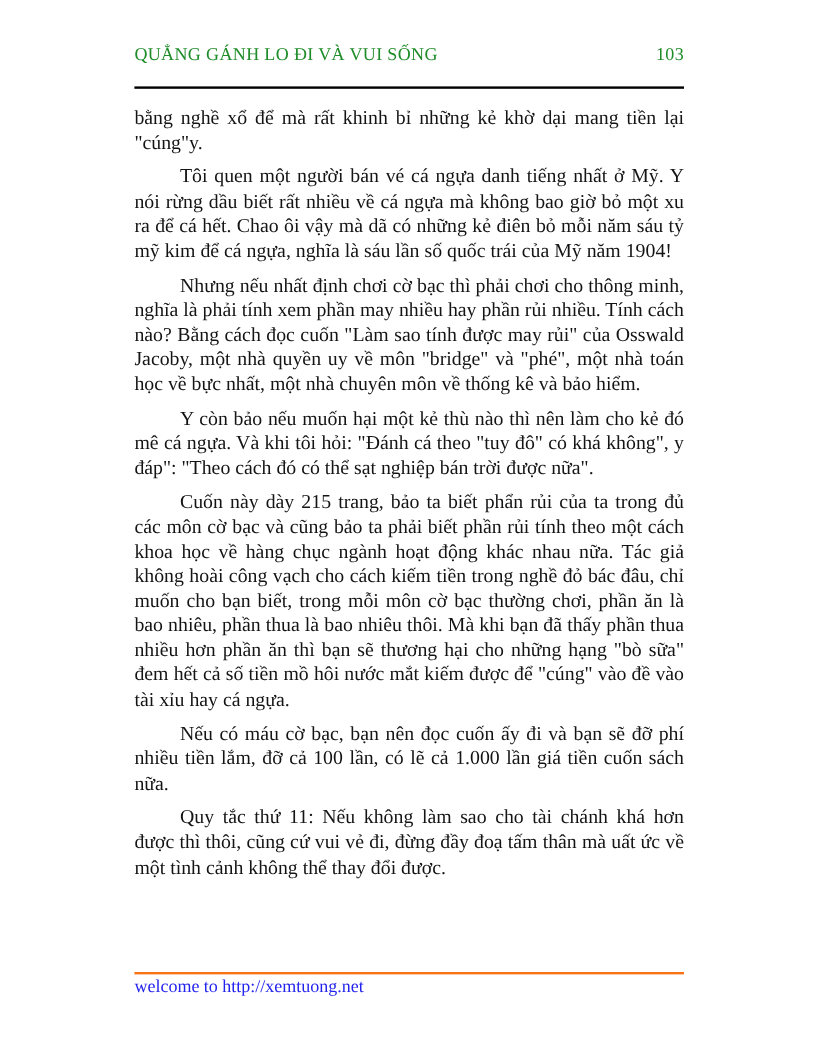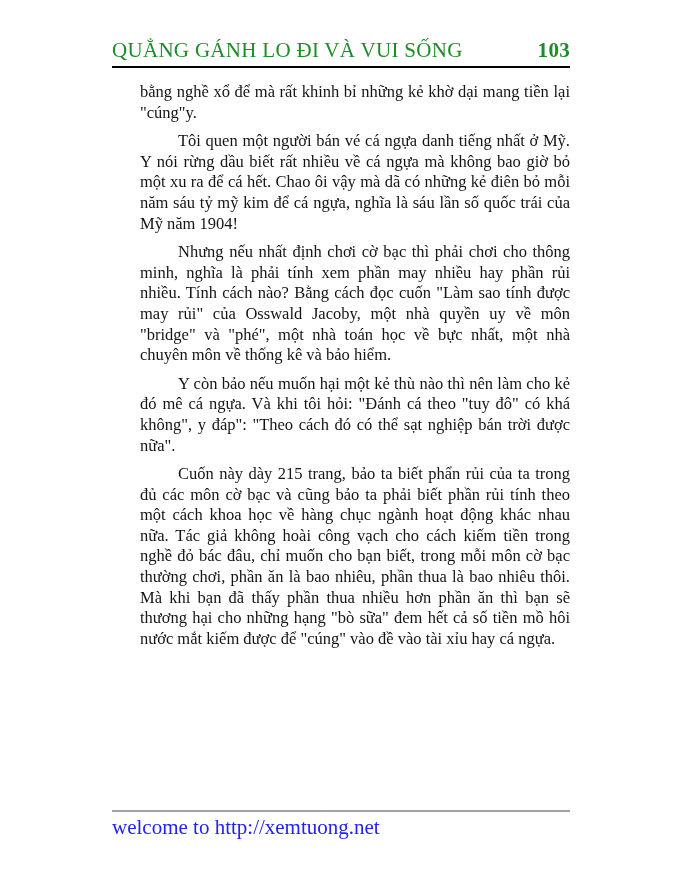--- a/index.html
+++ b/index.html
@@ -15,48 +15,47 @@
     position: absolute;
     left: 112px;
     top: 38px;
     width: 458px;
   }
   .page-header {
     display: flex;
     justify-content: space-between;
     align-items: baseline;
     color: #1e8c28;
-    font-size: 21px;
+    font-size: 15px;
     border-bottom: 2px solid #000000;
-    padding-bottom: 3px;
+    padding-bottom: 17px;
     letter-spacing: 0.3px;
   }
   .page-header .book-title { font-weight: normal; }
-  .page-header .page-number { font-weight: bold; }
+  .page-header .page-number { font-weight: normal; }
   .page-body {
     margin-top: 14px;
     color: #141414;
     font-size: 16.5px;
     line-height: 20.6px;
     text-align: justify;
-    margin-left: 28px;
   }
   .page-body p {
     margin: 0 0 8px 0;
     text-indent: 38px;
   }
   .page-body p.no-indent { text-indent: 0; }
   .page-footer {
     position: absolute;
     left: 112px;
     top: 810px;
     width: 458px;
-    border-top: 2px solid #a3a3a3;
+    border-top: 2px solid #f97316;
     padding-top: 3px;
-    font-size: 21px;
+    font-size: 15px;
   }
   .page-footer .footer-link {
     color: #2323ee;
     text-decoration: none;
     cursor: pointer;
   }
 </style>
 </head>
 <body>
 
@@ -66,18 +65,20 @@
     <span class="page-number">103</span>
   </div>
 
   <div class="page-body">
 
   <p class="no-indent">bằng nghề xổ để mà rất khinh bỉ những kẻ khờ dại mang tiền lại "cúng"y.</p>
       <p>Tôi quen một người bán vé cá ngựa danh tiếng nhất ở Mỹ. Y nói rừng dầu biết rất nhiều về cá ngựa mà không bao giờ bỏ một xu ra để cá hết. Chao ôi vậy mà dã có những kẻ điên bỏ mỗi năm sáu tỷ mỹ kim để cá ngựa, nghĩa là sáu lần số quốc trái của Mỹ năm 1904!</p>
       <p>Nhưng nếu nhất định chơi cờ bạc thì phải chơi cho thông minh, nghĩa là phải tính xem phần may nhiều hay phần rủi nhiều. Tính cách nào? Bằng cách đọc cuốn "Làm sao tính được may rủi" của Osswald Jacoby, một nhà quyền uy về môn "bridge" và "phé", một nhà toán học về bực nhất, một nhà chuyên môn về thống kê và bảo hiểm.</p>
       <p>Y còn bảo nếu muốn hại một kẻ thù nào thì nên làm cho kẻ đó mê cá ngựa. Và khi tôi hỏi: "Đánh cá theo "tuy đô" có khá không", y đáp": "Theo cách đó có thể sạt nghiệp bán trời được nữa".</p>
       <p>Cuốn này dày 215 trang, bảo ta biết phẩn rủi của ta trong đủ các môn cờ bạc và cũng bảo ta phải biết phần rủi tính theo một cách khoa học về hàng chục ngành hoạt động khác nhau nữa. Tác giả không hoài công vạch cho cách kiếm tiền trong nghề đỏ bác đâu, chỉ muốn cho bạn biết, trong mỗi môn cờ bạc thường chơi, phần ăn là bao nhiêu, phần thua là bao nhiêu thôi. Mà khi bạn đã thấy phần thua nhiều hơn phần ăn thì bạn sẽ thương hại cho những hạng "bò sữa" đem hết cả số tiền mồ hôi nước mắt kiếm được để "cúng" vào đề vào tài xỉu hay cá ngựa.</p>
+      <p>Nếu có máu cờ bạc, bạn nên đọc cuốn ấy đi và bạn sẽ đỡ phí nhiều tiền lắm, đỡ cả 100 lần, có lẽ cả 1.000 lần giá tiền cuốn sách nữa.</p>
+      <p>Quy tắc thứ 11: Nếu không làm sao cho tài chánh khá hơn được thì thôi, cũng cứ vui vẻ đi, đừng đầy đoạ tấm thân mà uất ức về một tình cảnh không thể thay đổi được.</p>
     </div>
 </div>
 
 <div class="page-footer">
   <span class="footer-link">welcome to http://xemtuong.net</span>
 </div>
 
 </body></html>

